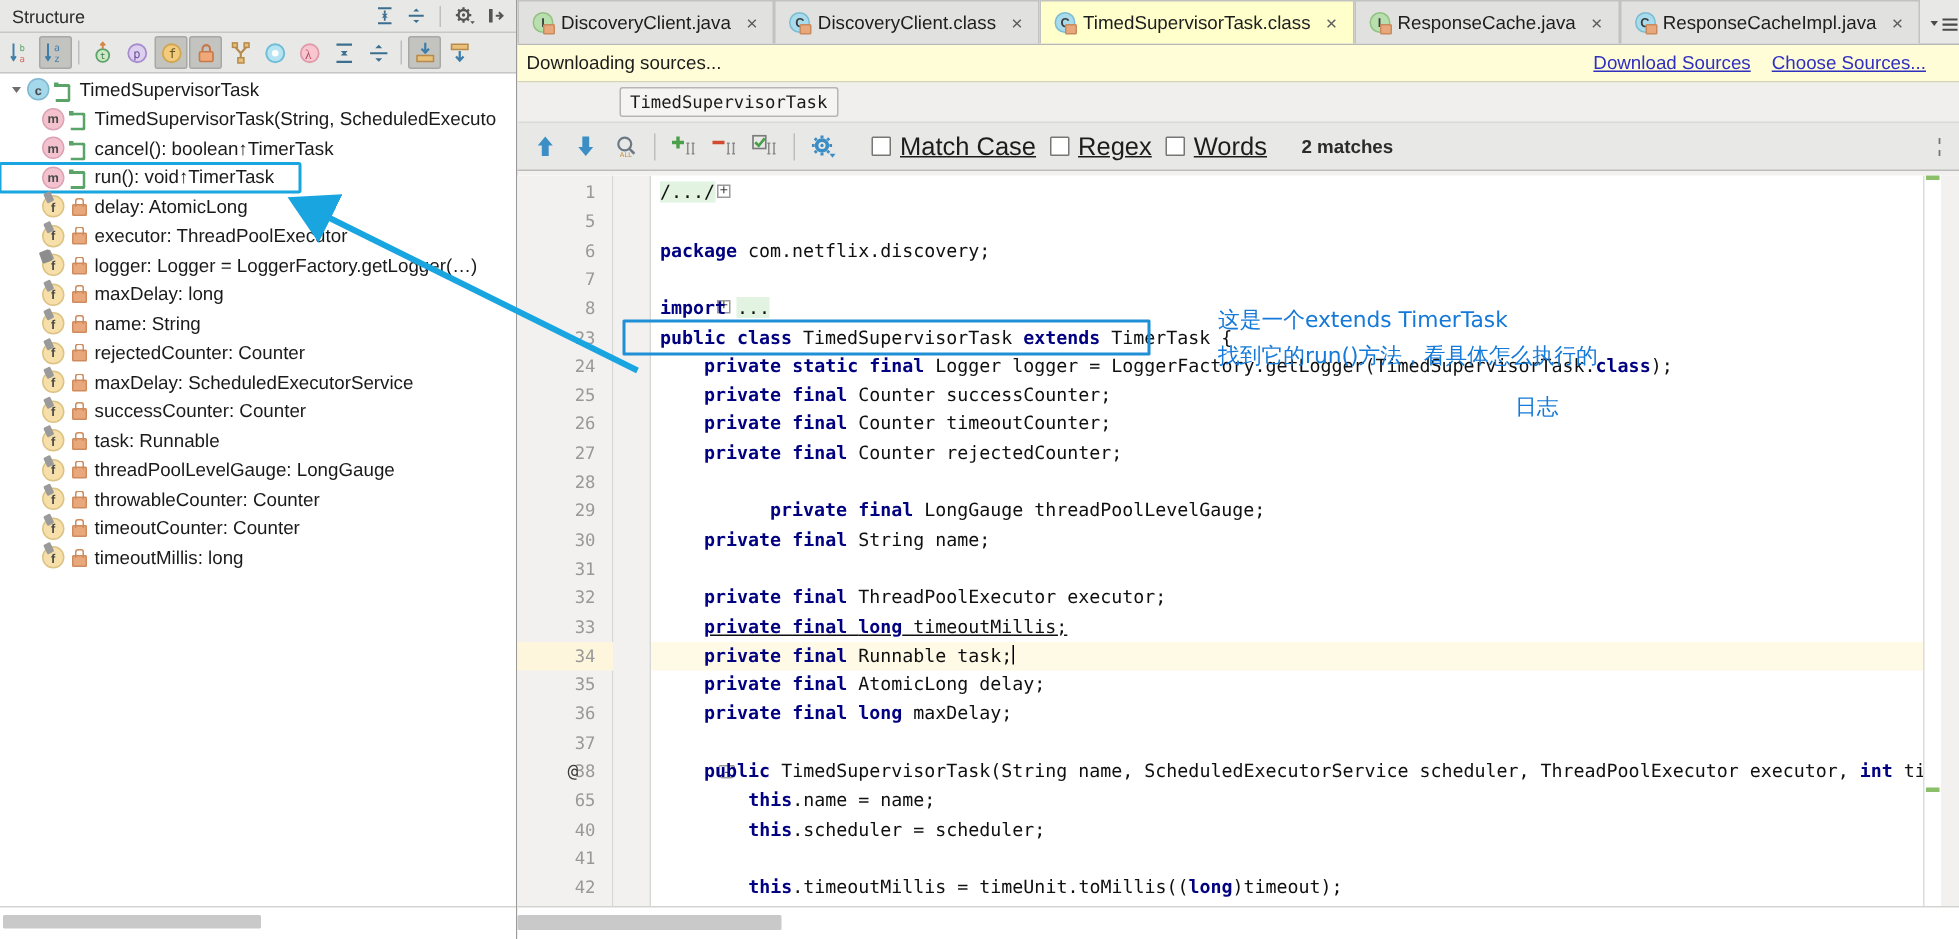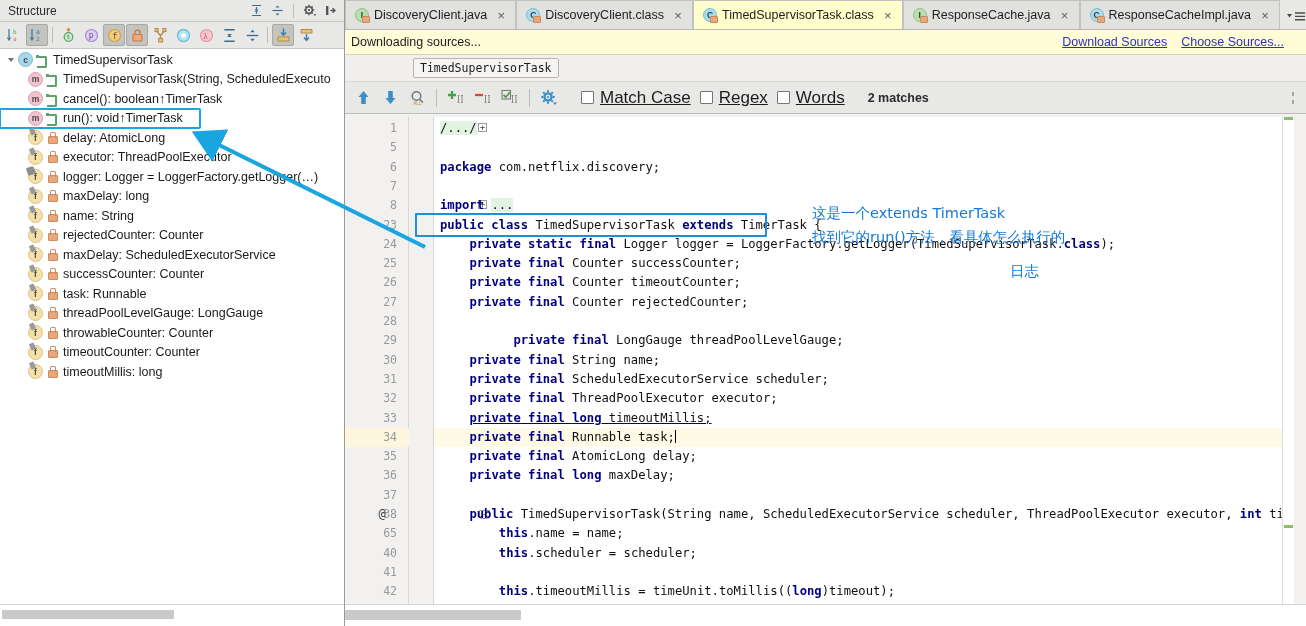--- a/index.html
+++ b/index.html
@@ -682,21 +682,20 @@
           <div class="code-line" style="top: 40.6px; left: 6px;"><span class="kw">package</span><span> com.netflix.discovery;</span></div>
           <div class="code-line" style="top: 59.9px; left: 6px;"></div>
           <div class="code-line" style="top: 79.2px; left: 6px;"><span class="kw">import</span><span> </span><span class="folded-text">...</span></div>
           <div class="code-line" style="top: 98.5px; left: 6px;"><span class="kw">public class </span><span>TimedSupervisorTask </span><span class="kw">extends</span><span> TimerTask {</span></div>
           <div class="code-line" style="top: 117.8px; left: 35.4px;"><span class="kw">private static final</span><span> Logger logger = LoggerFactory.getLogger(TimedSupervisorTask.</span><span class="kw">class</span><span>);</span></div>
           <div class="code-line" style="top: 137.1px; left: 35.4px;"><span class="kw">private final</span><span> Counter successCounter;</span></div>
           <div class="code-line" style="top: 156.4px; left: 35.4px;"><span class="kw">private final</span><span> Counter timeoutCounter;</span></div>
           <div class="code-line" style="top: 175.7px; left: 35.4px;"><span class="kw">private final</span><span> Counter rejectedCounter;</span></div>
           <div class="code-line" style="top: 214.3px; left: 35.4px; margin-left: 44px;"><span class="kw">private final</span><span> LongGauge threadPoolLevelGauge;</span></div>
           <div class="code-line" style="top: 233.6px; left: 35.4px;"><span class="kw">private final</span><span> String name;</span></div>
-          <div class="code-line" style="top: 252.9px; left: 35.4px;"><span class="kw">private final</span><span> ScheduledExecutorService scheduler;</span></div>
           <div class="code-line" style="top: 272.2px; left: 35.4px;"><span class="kw">private final</span><span> ThreadPoolExecutor executor;</span></div>
           <div class="code-line" style="top: 291.5px; left: 35.4px; text-decoration: underline;"><span class="kw">private final </span><span class="kw">long</span><span> timeoutMillis;</span></div>
           <div class="cur-line-hl" style="top: 310.8px;"></div>
           <div class="code-line" style="top: 310.8px; left: 35.4px;"><span class="kw">private final</span><span> Runnable task;</span><span class="caret"></span></div>
           <div class="code-line" style="top: 330.1px; left: 35.4px;"><span class="kw">private final</span><span> AtomicLong delay;</span></div>
           <div class="code-line" style="top: 349.4px; left: 35.4px;"><span class="kw">private final </span><span class="kw">long</span><span> maxDelay;</span></div>
           <div class="code-line" style="top: 368.7px; left: 6px;"></div>
           <div class="code-line" style="top: 388px; left: 35.4px;"><span class="kw">public</span><span> TimedSupervisorTask(String name, ScheduledExecutorService scheduler, ThreadPoolExecutor executor, </span><span class="kw">int</span><span> timeout, TimeUnit timeUnit, </span></div>
           <div class="code-line" style="top: 407.3px; left: 64.8px;"><span class="kw">this</span><span>.name = name;</span></div>
           <div class="code-line" style="top: 426.6px; left: 64.8px;"><span class="kw">this</span><span>.scheduler = scheduler;</span></div>

